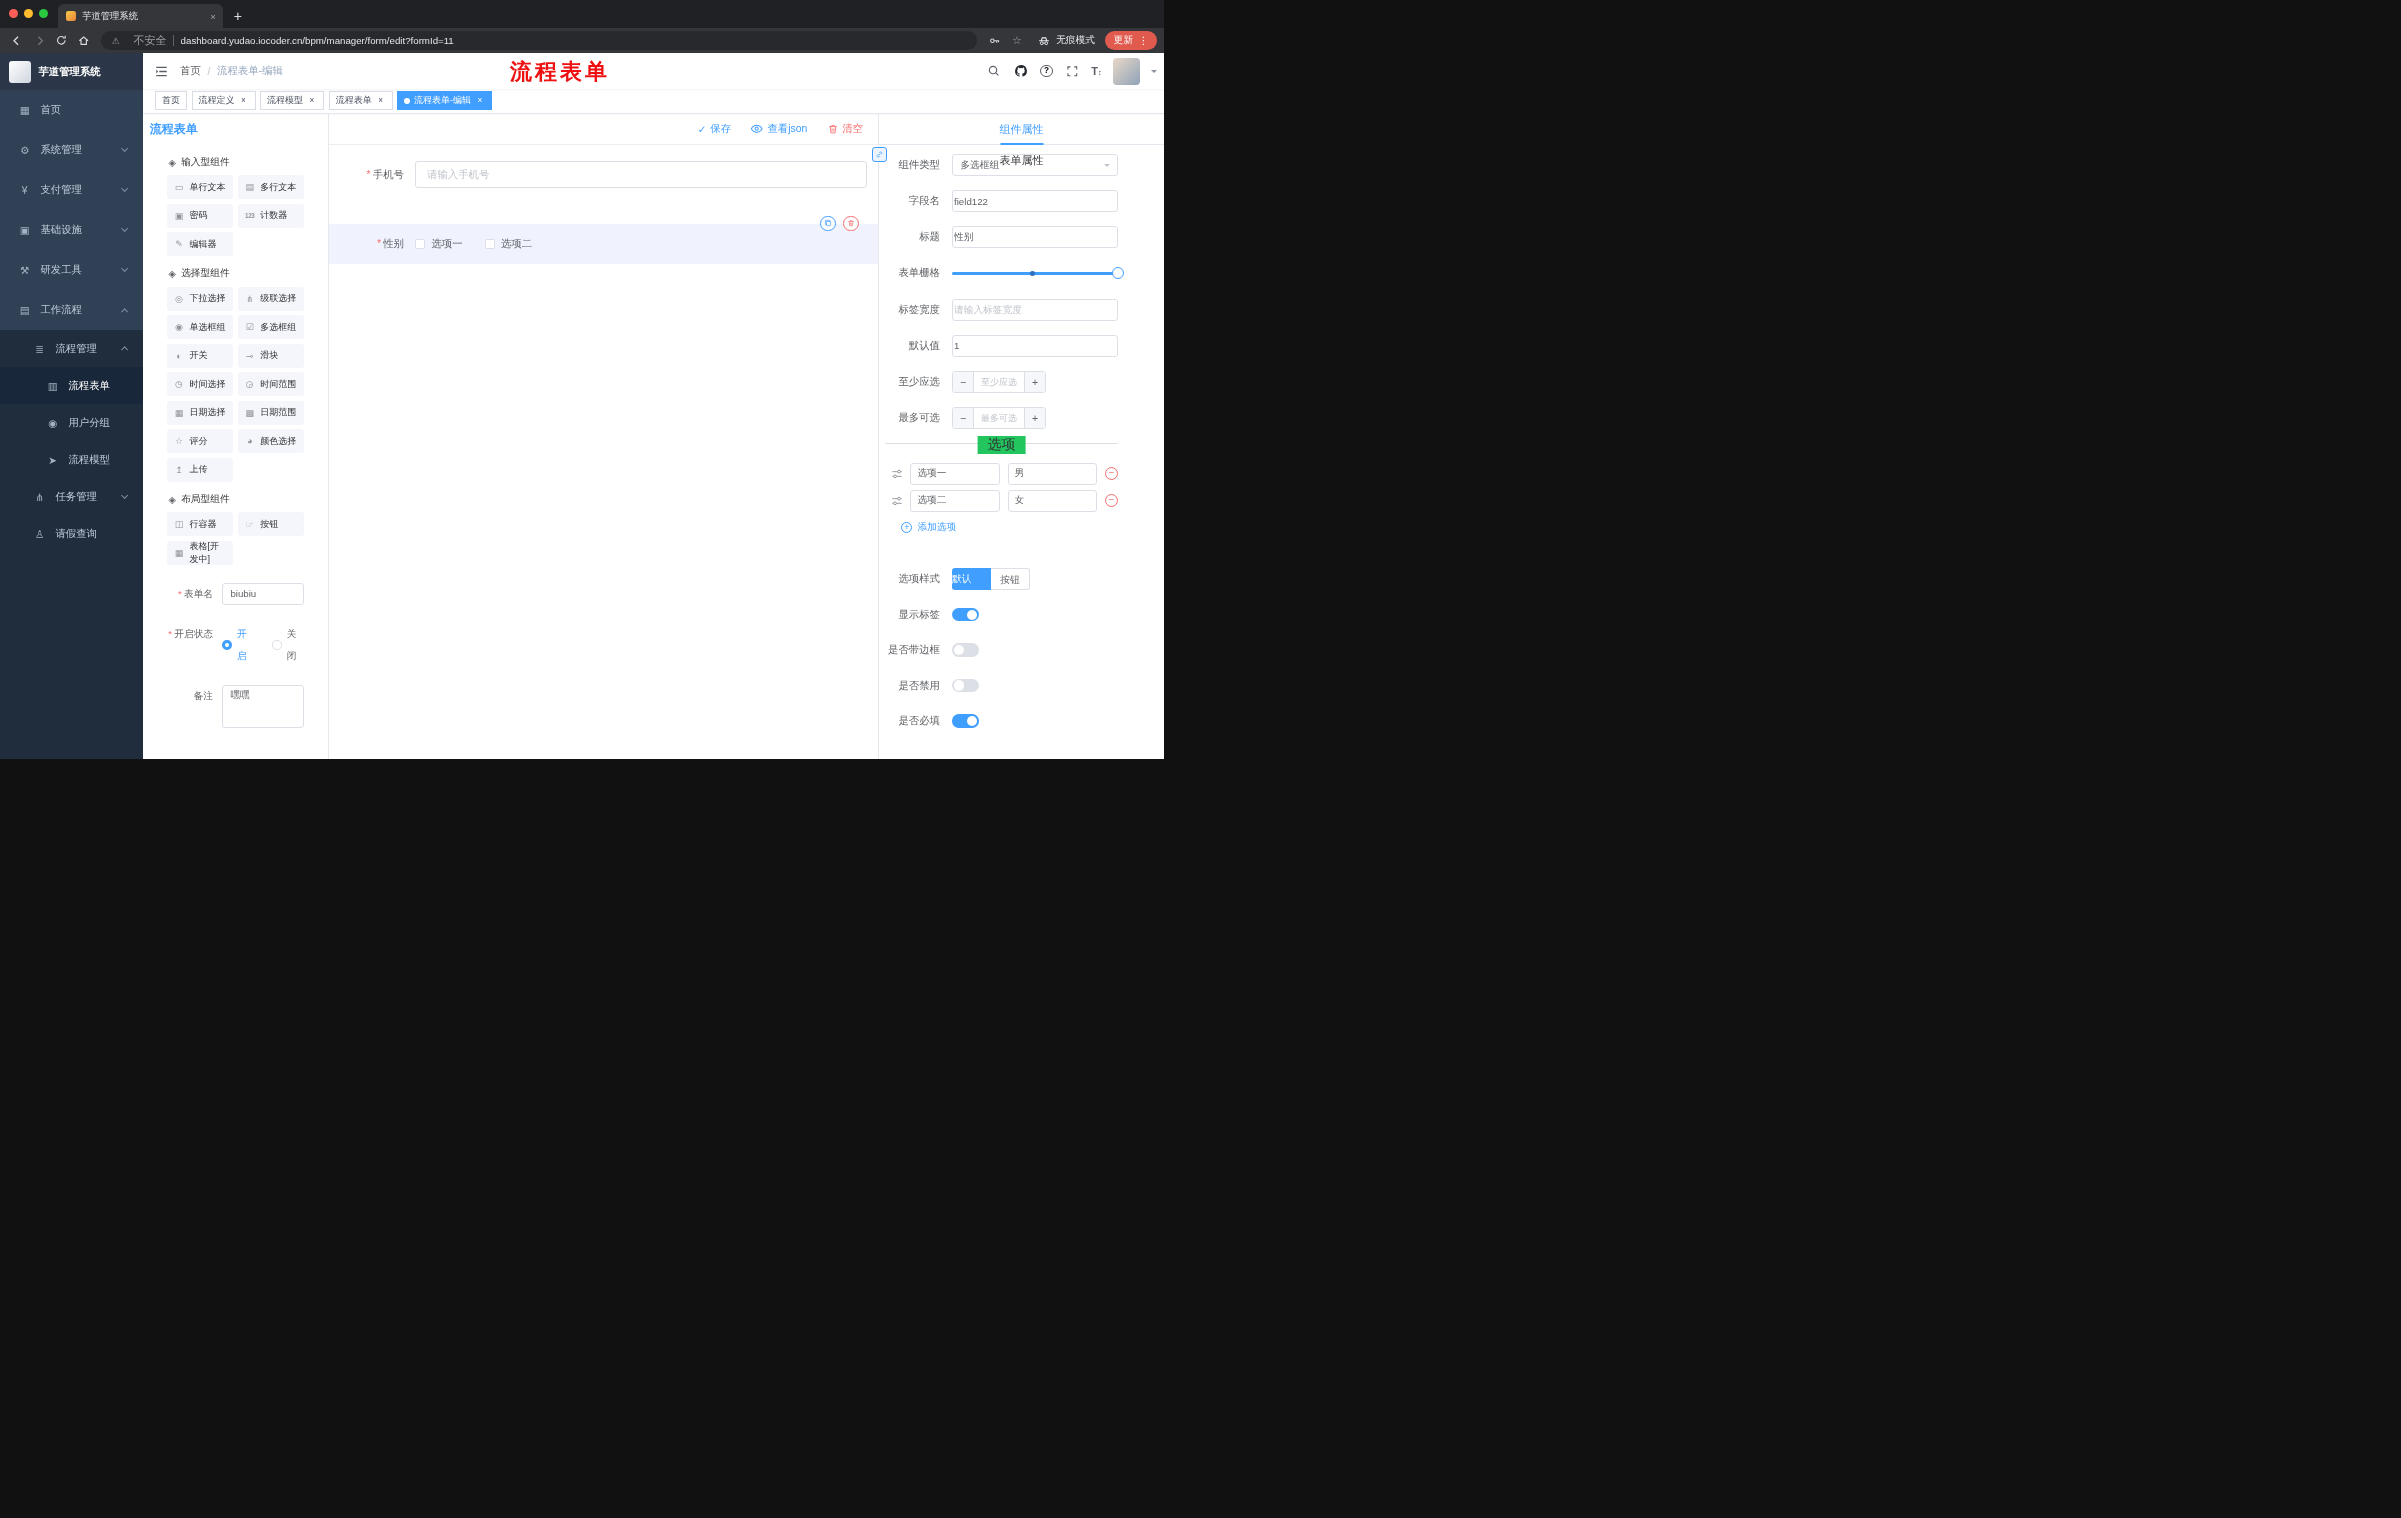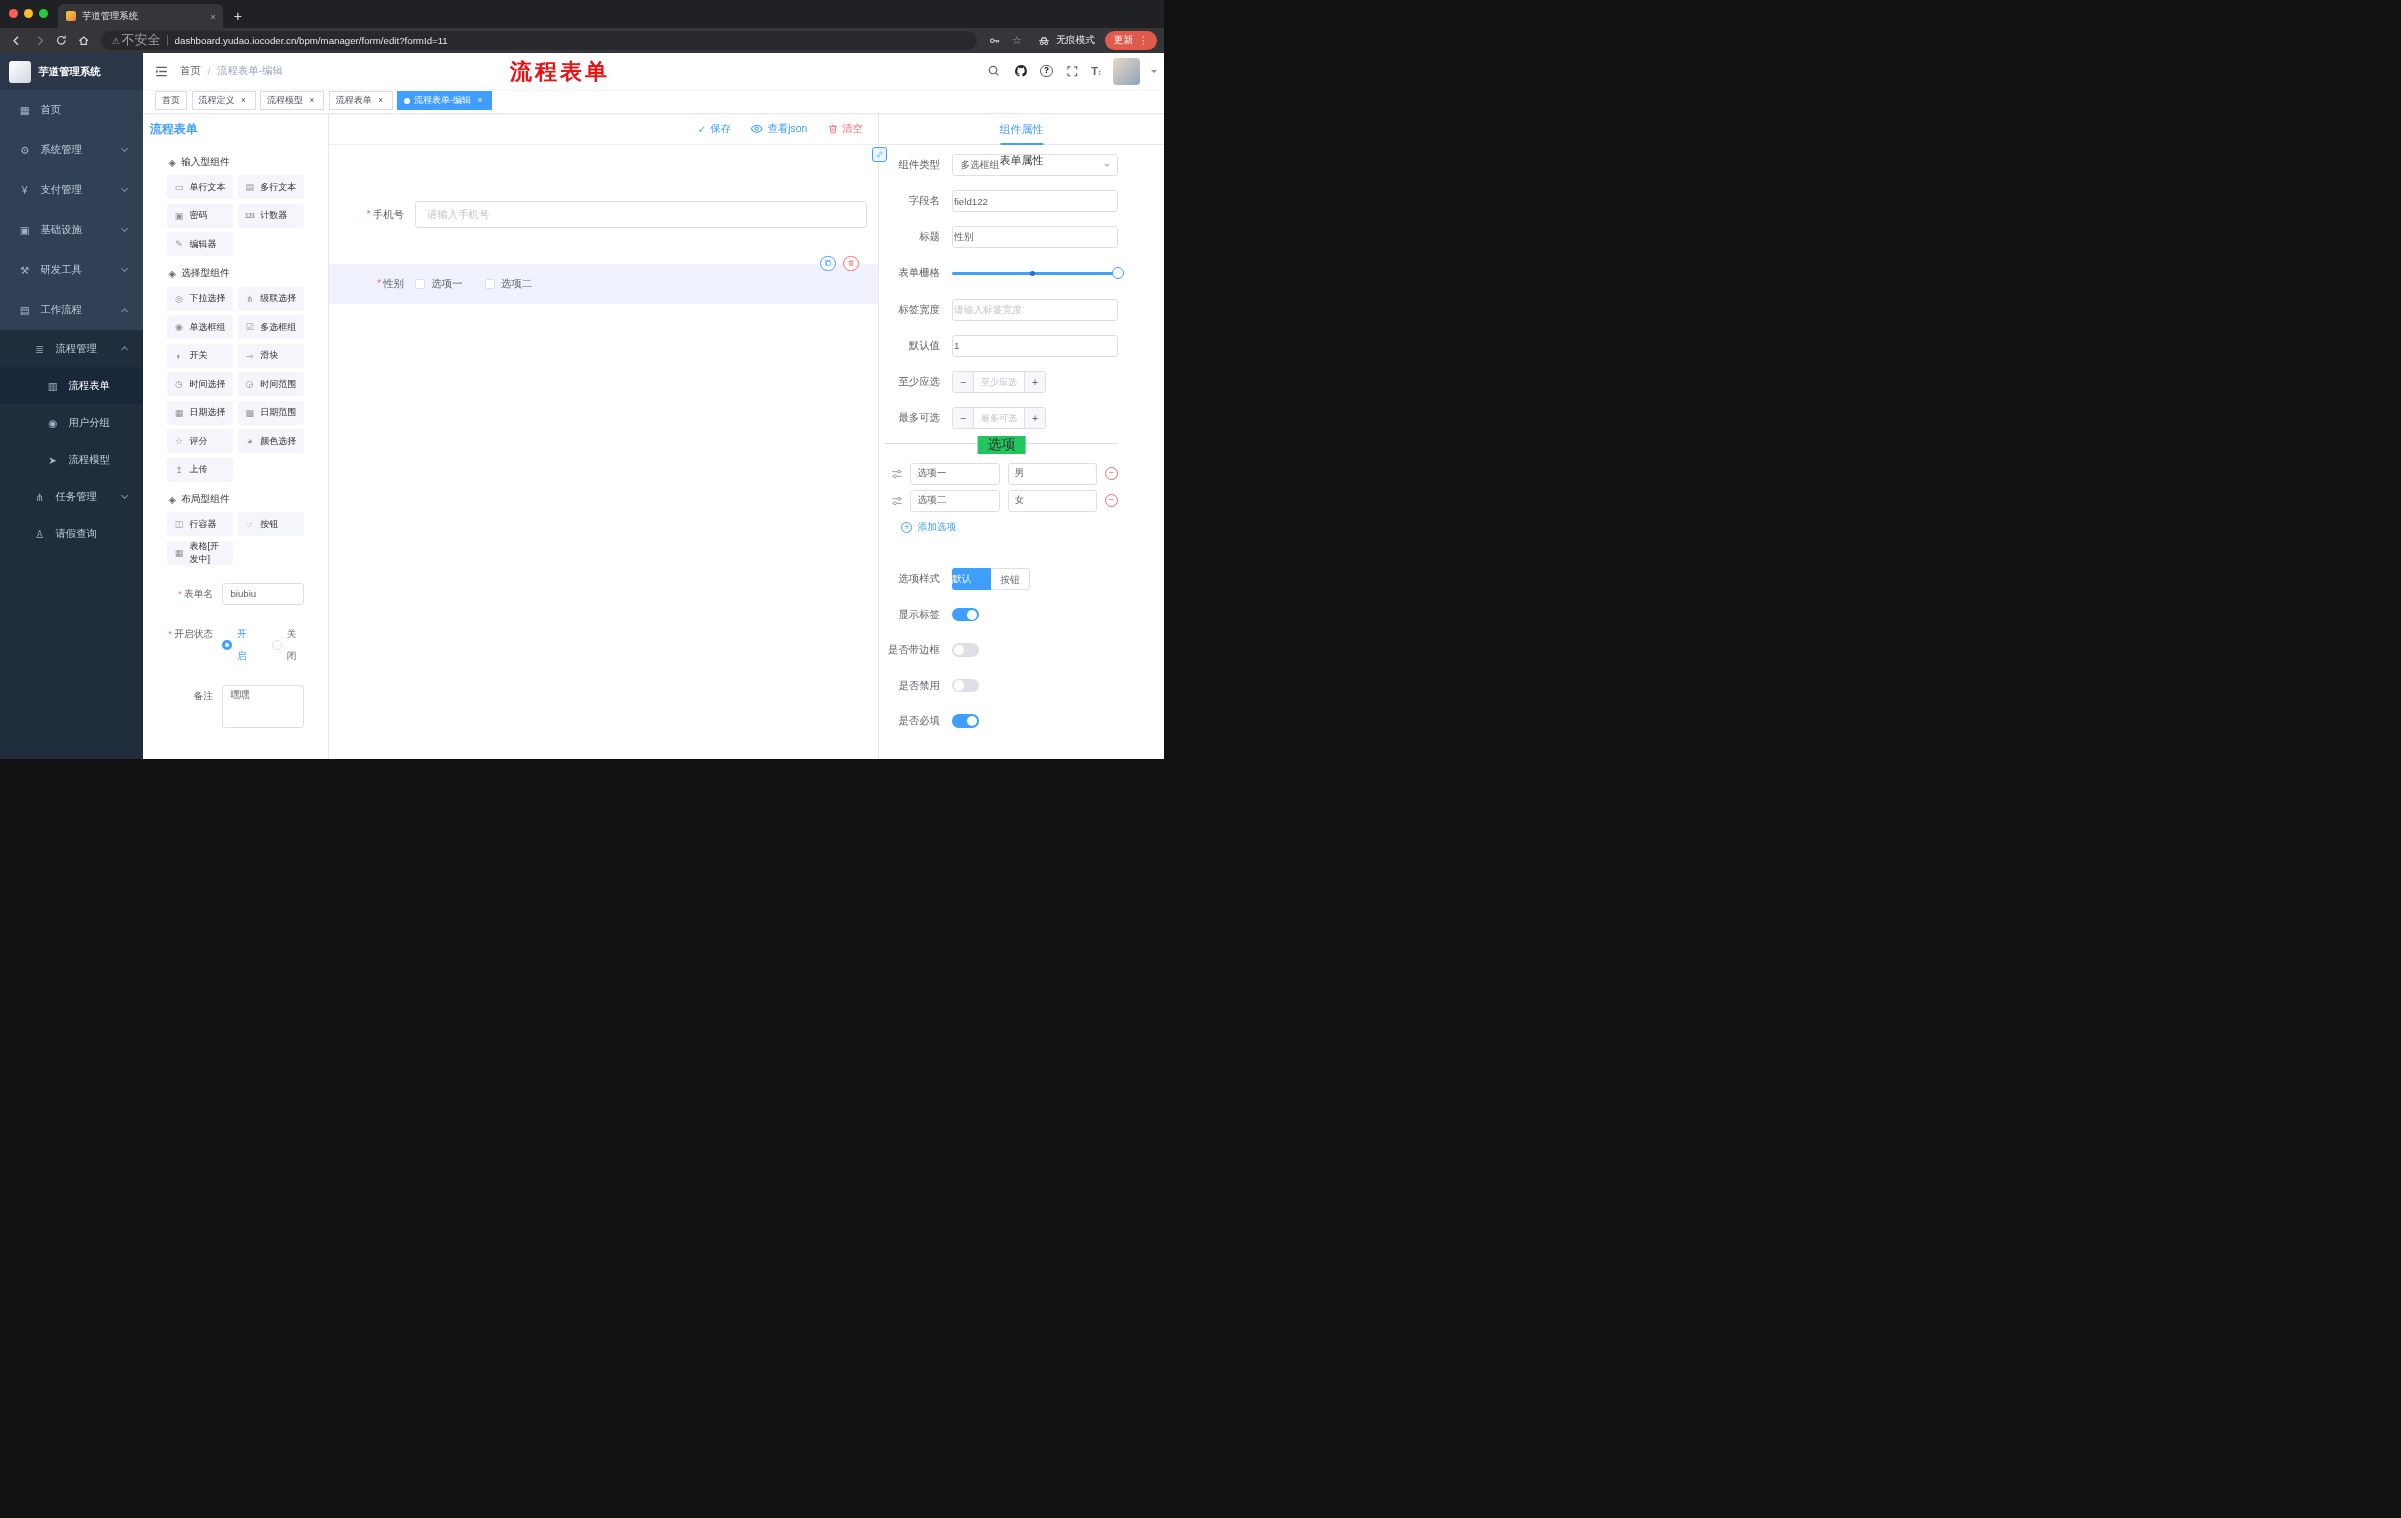--- a/index.html
+++ b/index.html
@@ -17,21 +17,21 @@
   .fav { width:10.4px; height:10.4px; border-radius:2.2px; background:linear-gradient(135deg,#f7c948,#e8833a); flex-shrink:0; }
   .tab-title { flex:1; white-space:nowrap; overflow:hidden; }
   .tab-close { color:#9aa0a6; font-size:9.7px; } .tab-close::before{content:"×";}
   .newtab { color:#dfe1e5; font-size:14px; padding:0 0 4.5px 10.4px; } .newtab::before{content:"+";}
 
   .c-url { height:25px; background:#35363a; display:flex; align-items:center; gap:3px; padding:0 7.4px; }
   .nbtn { width:19.3px; height:19.3px; display:flex; align-items:center; justify-content:center; flex-shrink:0; }
   .omnibox { flex:1; height:19.3px; background:#28292c; border-radius:9.7px; display:flex;
     align-items:center; padding:0 10.4px; margin:0 4.5px; min-width:0; }
   .warn::before { content:"⚠"; color:#9aa0a6; font-size:9px; }
-  .sec { color:#9aa0a6; font-size:13px; margin-left:2px; }
+  .sec { color:#9aa0a6; font-size:11px; margin-left:14px; }
   .osep { width:0.7px; height:10.4px; background:#5f6368; margin:0 6.7px; }
   .url { color:#e3e6ea; font-size:9.7px; white-space:nowrap; overflow:hidden;text-align:center; }
   .star::before { content:"☆"; color:#9aa0a6; font-size:11px; }
   .incog { display:flex; align-items:center; gap:5.2px; color:#e8eaed; font-size:9.7px; margin:0 7.4px; }
   .update { background:#e05a4e; border-radius:10.4px; height:19.3px; display:flex; align-items:center;
     gap:5.2px; padding:0 8.2px; color:#fff; font-size:9.7px; }
   .dots::before { content:"⋮"; font-size:10.4px; color:#fff; }
 
   
   .app { display:flex; height:706px; }
@@ -106,21 +106,21 @@
     font-size:9.7px; color:#606266; outline:none; min-width:0; font-family:inherit; }
   .mtextarea { flex:1; height:43px; border:0.7px solid #dcdfe6; border-radius:3px; padding:3.7px 7.4px;
     font-size:9.7px; color:#606266; resize:none; outline:none; min-width:0; font-family:inherit; }
   .radios { display:flex; align-items:center; gap:18px; line-height:22px; }
   .ritem { display:flex; align-items:center; gap:5.2px; cursor:pointer; }
   .rdot { width:10.4px; height:10.4px; border-radius:50%; border:0.7px solid #dcdfe6; background:#fff; }
   .rdot.sel { border:3px solid #409eff; }
   .ritem.sel-text { color:#409eff; }
 
   
-  .panel-center { flex:1; display:flex; flex-direction:column; min-width:0; border-right:0.7px solid #e6e8ec; background:#fff;gap:40px; }
+  .panel-center { flex:1; display:flex; flex-direction:column; min-width:0; border-right:0.7px solid #e6e8ec; background:#fff; }
   .toolbar { height:31px; display:flex; align-items:center; justify-content:flex-end; gap:19.3px;
     padding-right:15px; border-bottom:0.7px solid #eceef2; }
   .act { display:flex; align-items:center; gap:3.7px; font-size:10.4px; cursor:pointer; }
   .act.blue { color:#409eff; } .act.red { color:#f56c6c; }
   .i-check::before { content:"✓"; font-weight:700; }
   .canvas { flex:1; padding-top:16.3px; }
   .frow { display:flex; align-items:center; margin-bottom:36px; }
   .flabel { width:86px; text-align:right; padding-right:11px; font-size:10.4px; color:#606266; flex-shrink:0; line-height:27px; }
   .cinput { flex:1; height:27px; border:0.7px solid #dcdfe6; border-radius:3px; padding:0 11px;
     font-size:10.4px; color:#606266; margin-right:11px; outline:none; font-family:inherit; }

